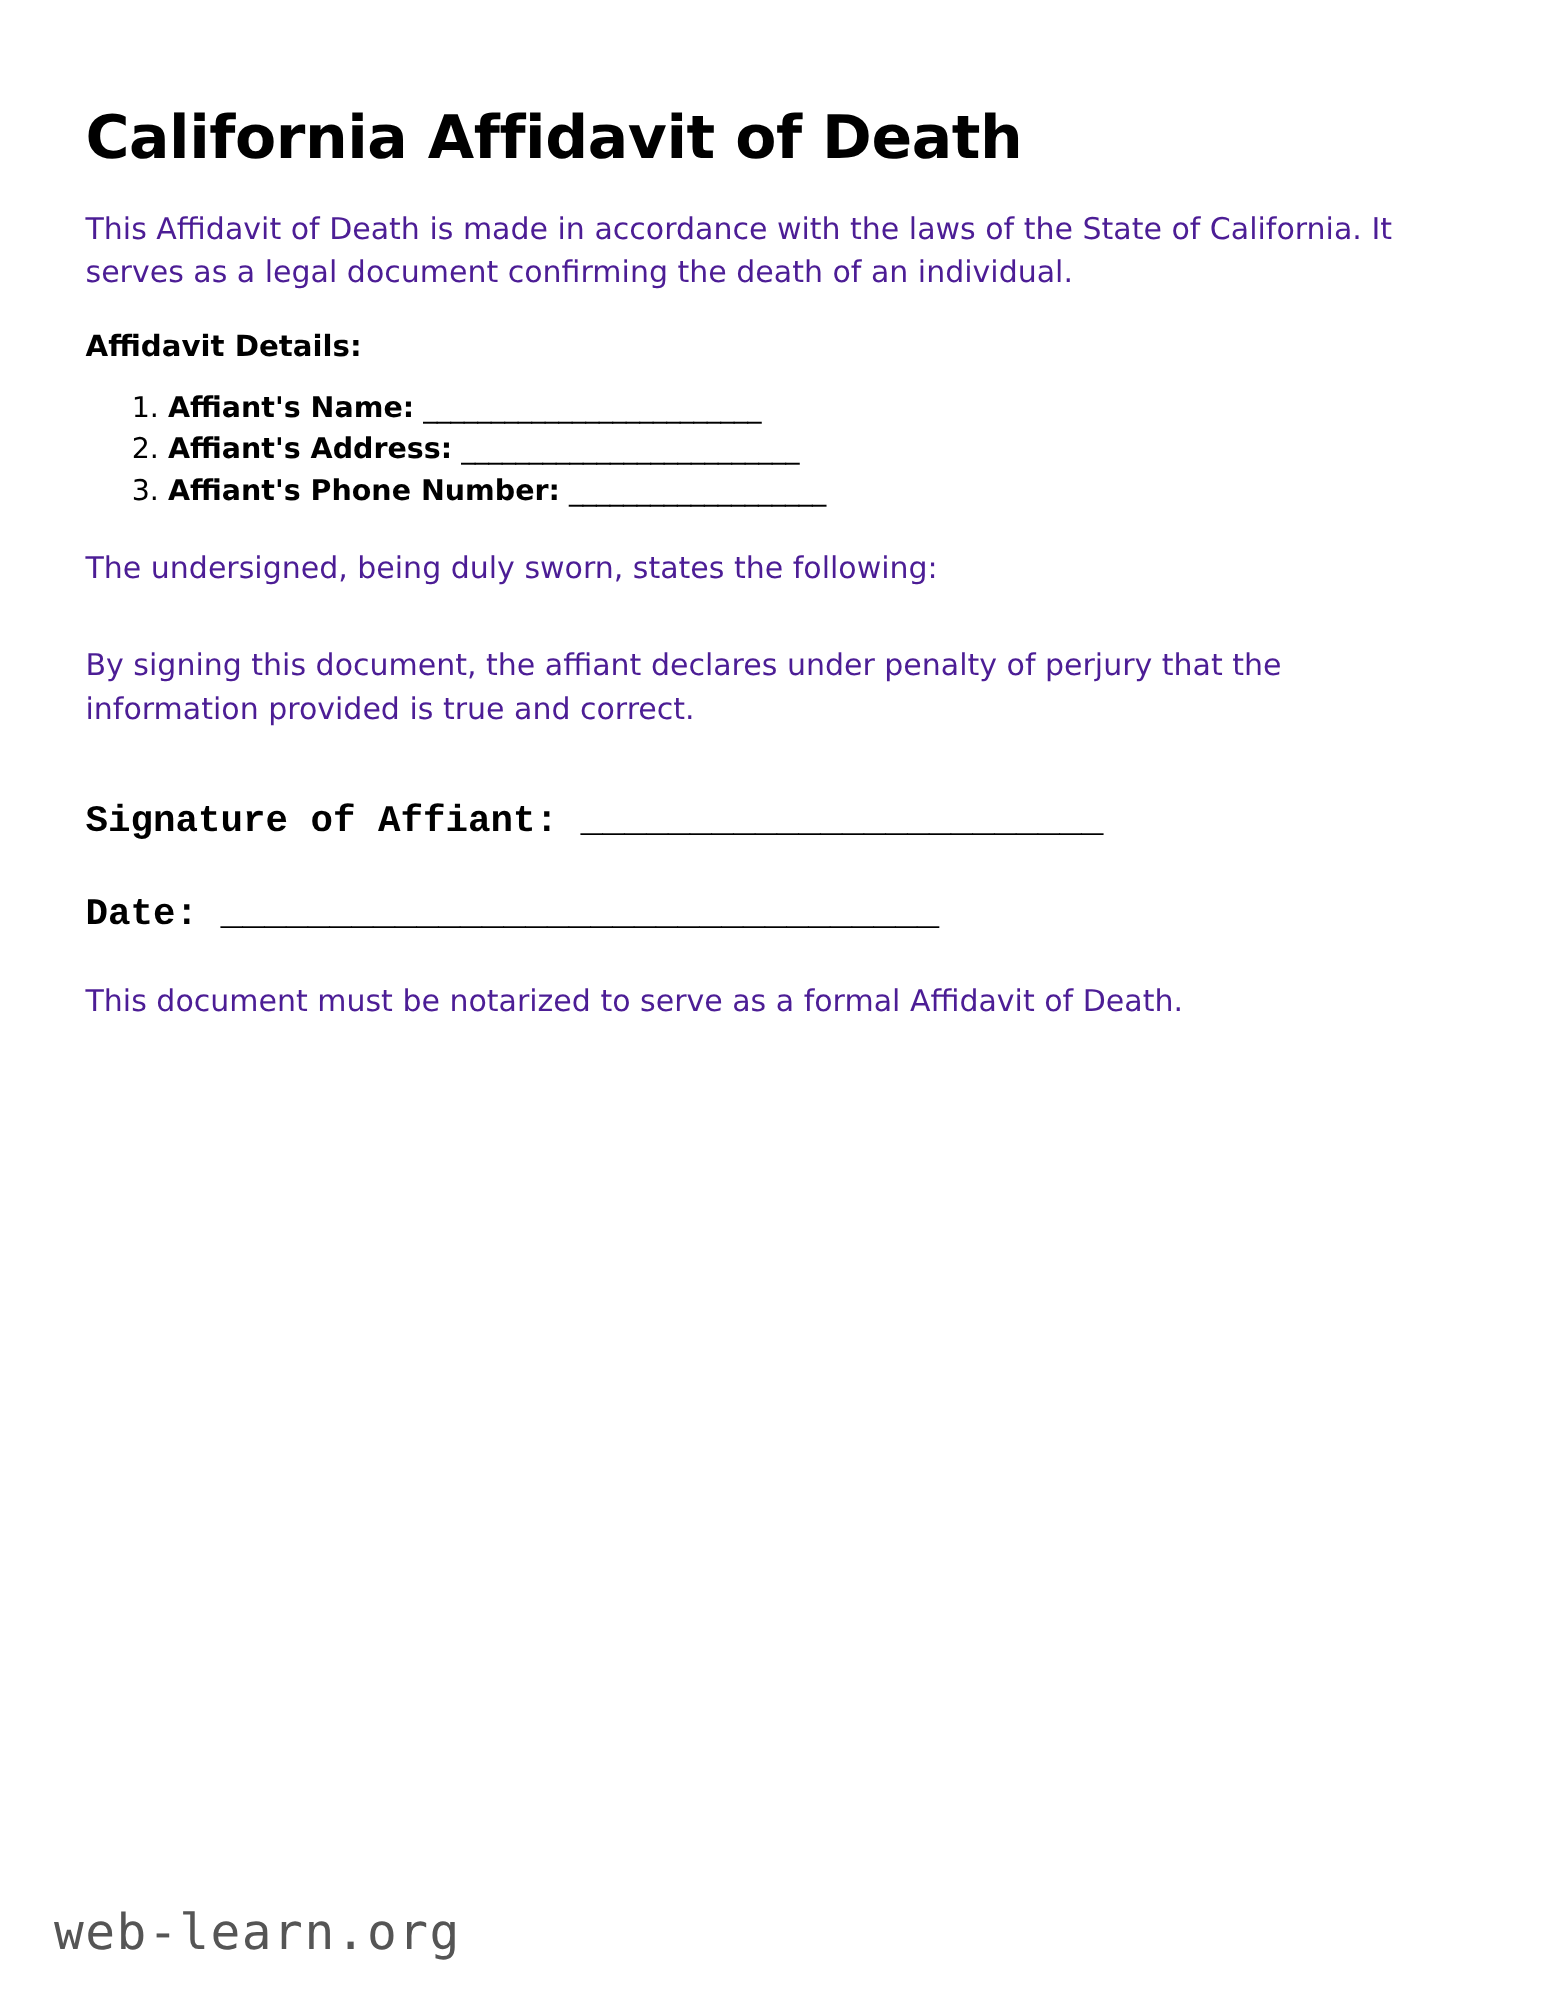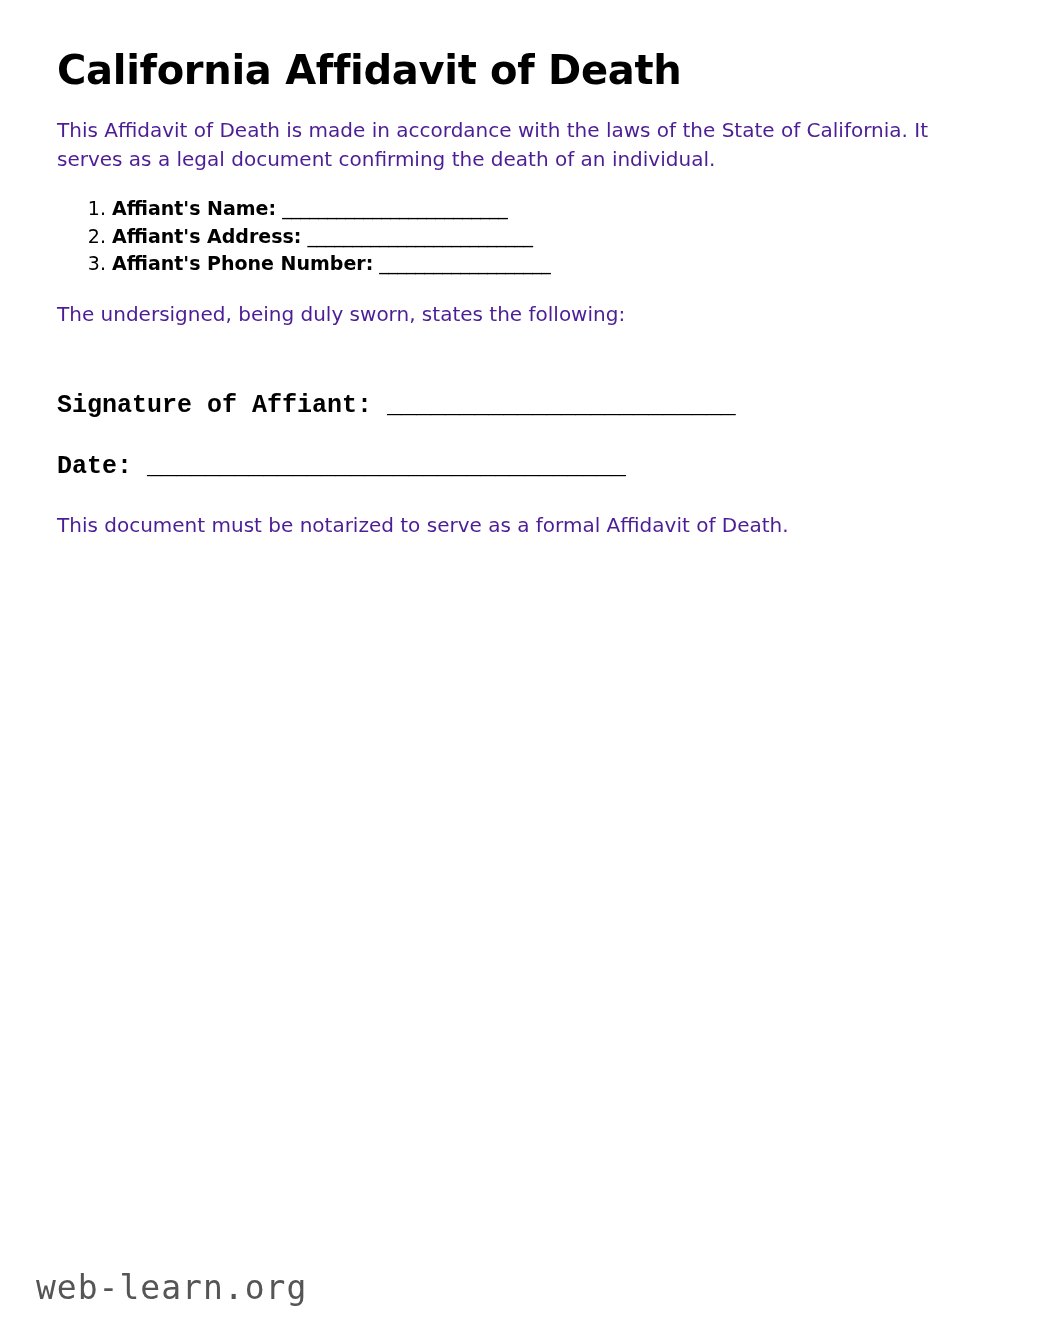--- a/index.html
+++ b/index.html
@@ -16,21 +16,21 @@
     overflow: hidden;
   }
 
   .page {
     position: absolute;
     left: 0;
     top: 0;
     width: 1037px;
     height: 1152px;
     box-sizing: border-box;
-    padding: 35px 60px 0 57px;
+    padding: 57px 60px 0 57px;
   }
 
   .doc-body {
     width: 890px;
   }
 
   h1.doc-title {
     font-size: 40px;
     font-weight: bold;
     letter-spacing: -0.3px;
@@ -112,40 +112,42 @@
 </head>
 <body>
 
 <div class="page">
   <div class="doc-body">
 
     <h1 class="doc-title">California Affidavit of Death</h1>
 
     <p class="para">This Affidavit of Death is made in accordance with the laws of the State of California. It serves as a legal document confirming the death of an individual.</p>
 
+    <div class="section-heading">Affidavit Details:</div>
 
     <ol class="field-list">
       <li>
         <span class="field-label">Affiant's Name:</span>
         <span class="blank">_________________________</span>
       </li>
       <li>
         <span class="field-label">Affiant's Address:</span>
         <span class="blank">_________________________</span>
       </li>
       <li>
         <span class="field-label">Affiant's Phone Number:</span>
         <span class="blank">___________________</span>
       </li>
     </ol>
 
     <p class="para tight">The undersigned, being duly sworn, states the following:</p>
 
 
 
+    <p class="para">By signing this document, the affiant declares under penalty of perjury that the information provided is true and correct.</p>
 
     <div class="spacer-sig"></div>
 
     <div class="sig-line">
       <span class="field-label">Signature of Affiant:</span>
       <span class="blank">________________________</span>
     </div>
 
     <div class="sig-line">
       <span class="field-label">Date:</span>

